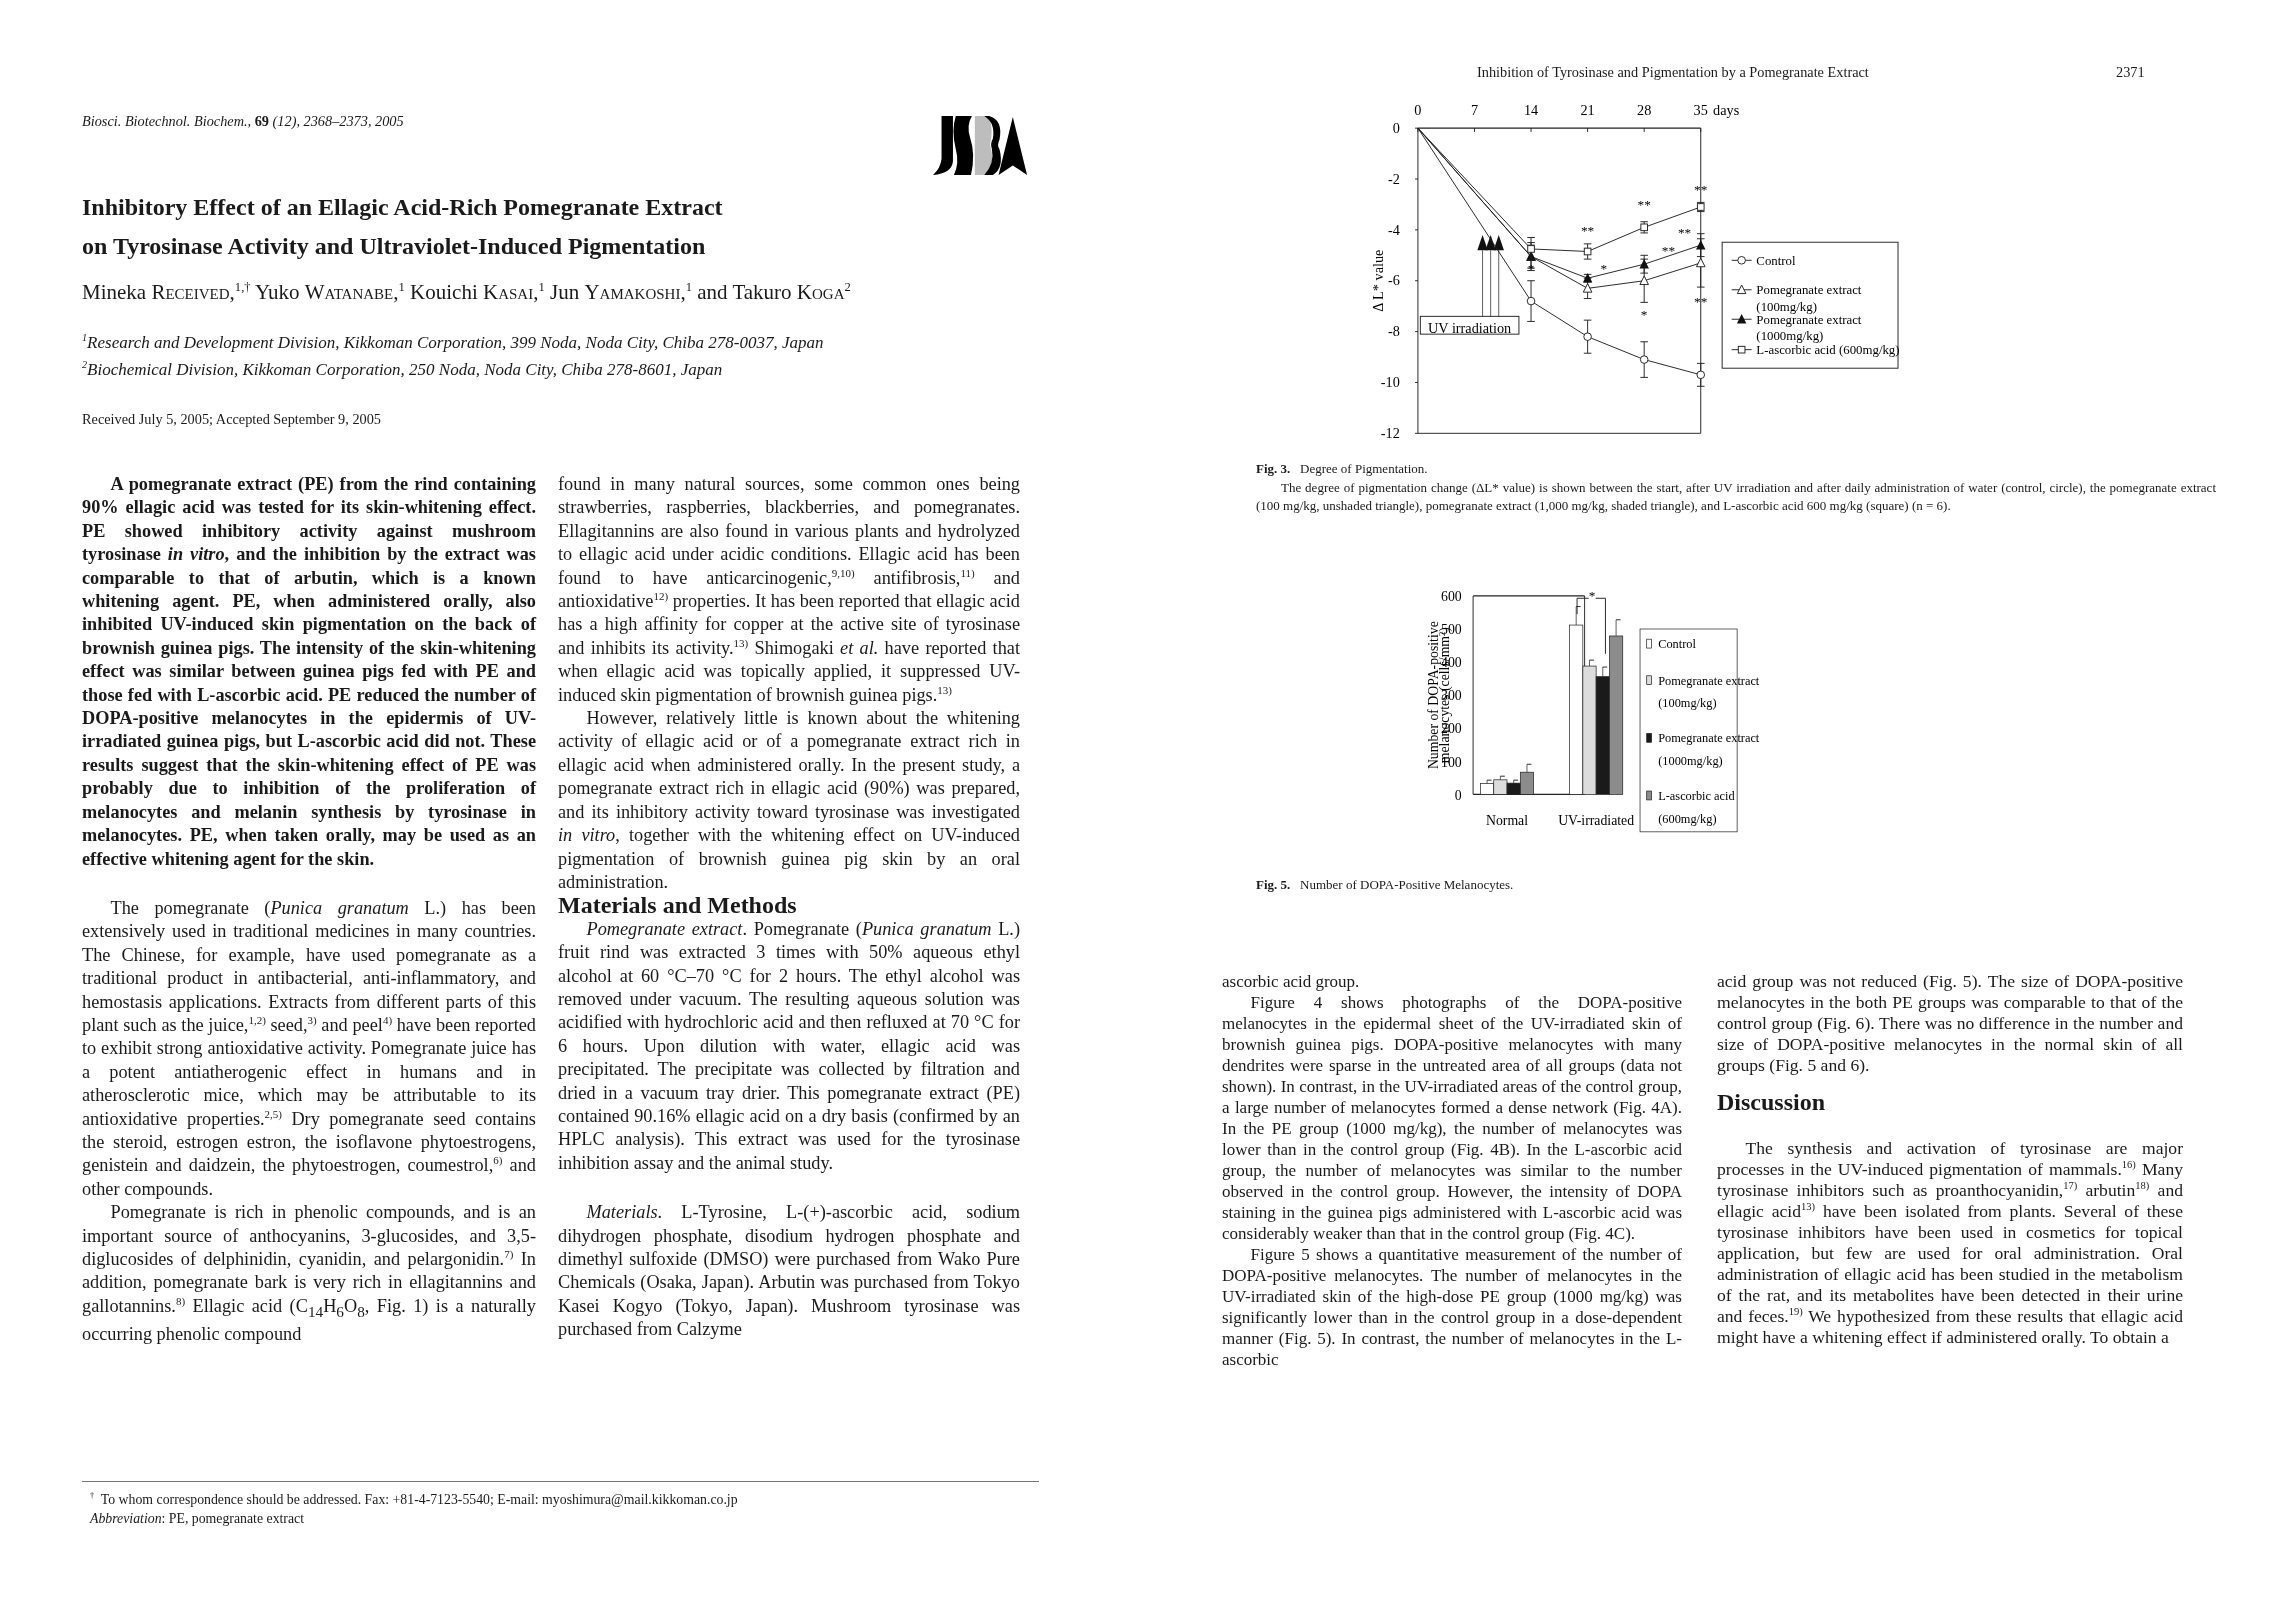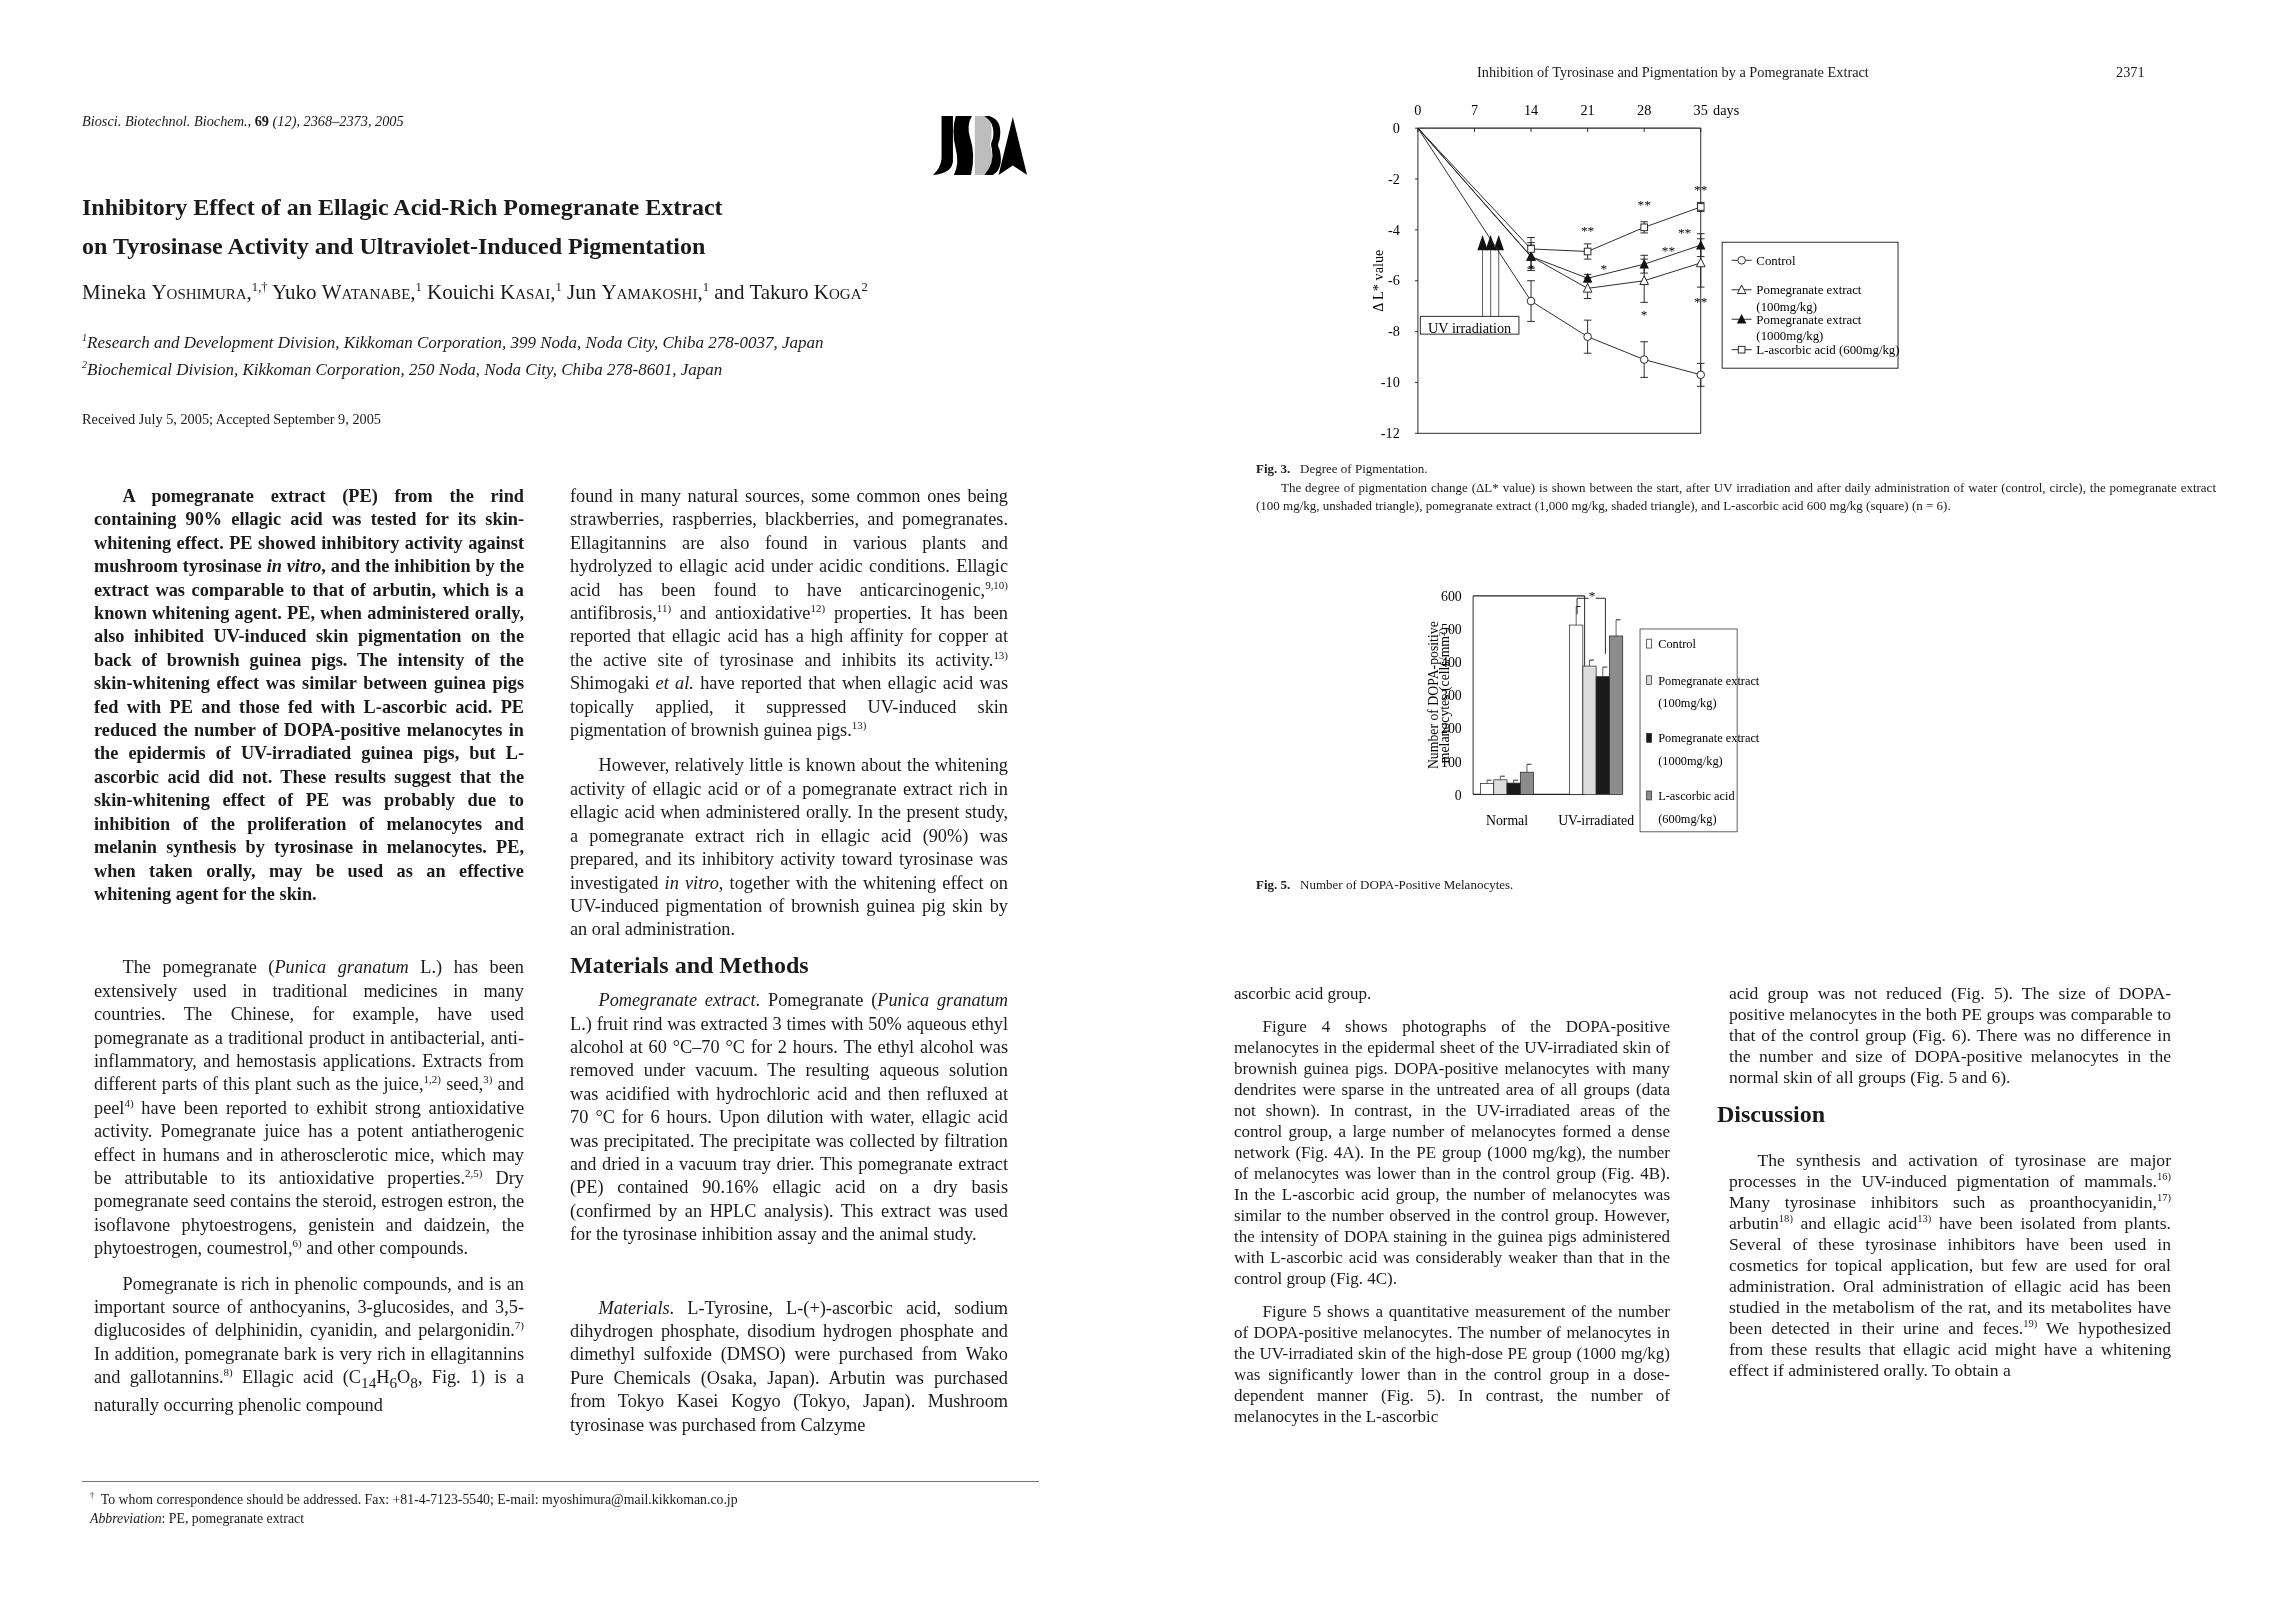--- a/index.html
+++ b/index.html
@@ -9,21 +9,21 @@
   .journal { left:82px; top:113px; font-size:14.3px; font-style:italic; }
   .journal b { font-style:normal;font-family:Liberation Serif, serif; }
   .logo { left:933px; top:116px; width:95px; height:59px; }
   .title { left:82px; top:188px; width:903px; font-size:24px; font-weight:bold; line-height:39px; }
   .authors { left:82px; top:280px; font-size:21px; }
   .sc { font-variant:small-caps; }
   sup { font-size:60%; line-height:0; }
   .affil { left:82px; font-size:17px; font-style:italic; }
   .received { left:82px; top:411px; font-size:14.3px; }
   .col { position:absolute; font-size:18.3px; line-height:23.4px; text-align:justify; }
-  .col p { margin:12px; text-indent:28.5px; }
+  .col p { margin:0; text-indent:28.5px; }
   .col p.noind { text-indent:0; }
   .abstract { font-weight:bold; }
   .kw { display:flex; margin-top:25px; }
   .kw .lab { font-weight:bold; width:109px; flex:none; }
   .h2 { font-size:24px; font-weight:bold; margin:15px 0 19px; text-indent:0 !important; }
   .gap { height:26px; }
   .footrule { left:82px; top:1481px; width:957px; height:0; border-top:1.4px solid #777; }
   .footnote { left:90px; font-size:13.8px; }
   .runhead { left:1477px; top:64px; font-size:14.3px; }
   .pagenum { left:2116px; top:64px; font-size:14.3px; }
@@ -46,21 +46,21 @@
   <path d="M118 0 Q148 8 140 50 Q134 62 140 70 Q150 110 126 124 H108 Q130 100 124 70 Q120 58 126 48 Q132 15 108 0 Z" fill="#000"></path>
   <path d="M168 2 L198 124 L168 104 L138 124 Z" fill="#000"></path>
 </svg>
 
 <div class="abs title">
   <div>Inhibitory Effect of an Ellagic Acid-Rich Pomegranate Extract</div>
   <div>on Tyrosinase Activity and Ultraviolet-Induced Pigmentation</div>
 </div>
 
 <div class="abs authors">
-  <span><span>Mineka</span> <span class="sc">Yoshimura</span>,<sup>1,†</sup></span>
+  <span><span>Mineka</span> <span class="sc">Received</span>,<sup>1,†</sup></span>
   <span><span>Yuko</span> <span class="sc">Watanabe</span>,<sup>1</sup></span>
   <span><span>Kouichi</span> <span class="sc">Kasai</span>,<sup>1</sup></span>
   <span><span>Jun</span> <span class="sc">Yamakoshi</span>,<sup>1</sup></span>
   <span><span>and Takuro</span> <span class="sc">Koga</span><sup>2</sup></span>
 </div>
 
 <div class="abs affil" style="top:333px"><sup>1</sup><span>Research and Development Division, Kikkoman Corporation, 399 Noda, Noda City, Chiba 278-0037, Japan</span></div>
 <div class="abs affil" style="top:360px"><sup>2</sup><span>Biochemical Division, Kikkoman Corporation, 250 Noda, Noda City, Chiba 278-8601, Japan</span></div>
 
 <div class="abs received">Received July 5, 2005; Accepted September 9, 2005</div>

